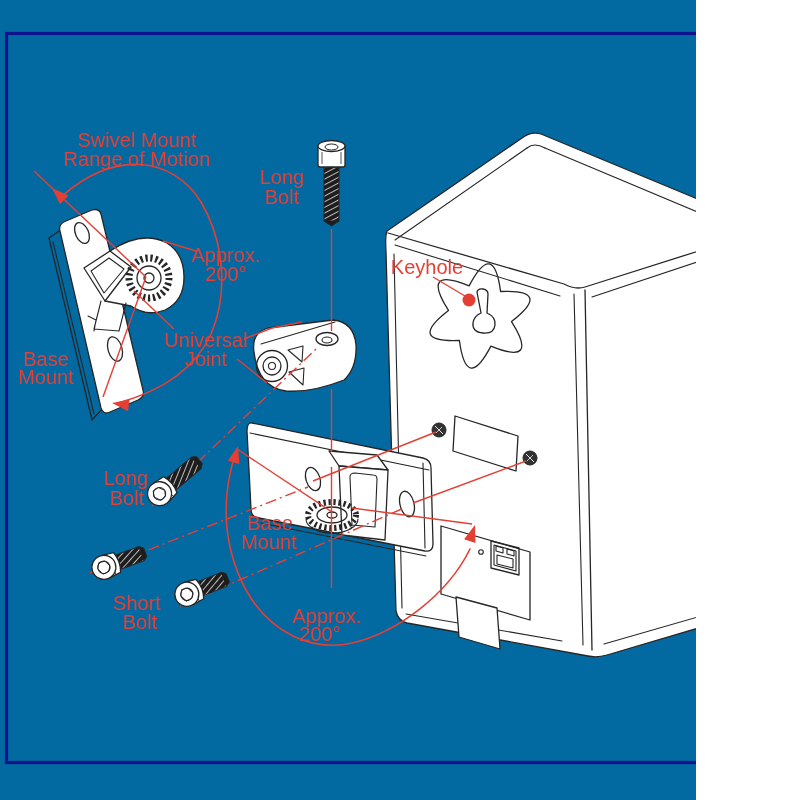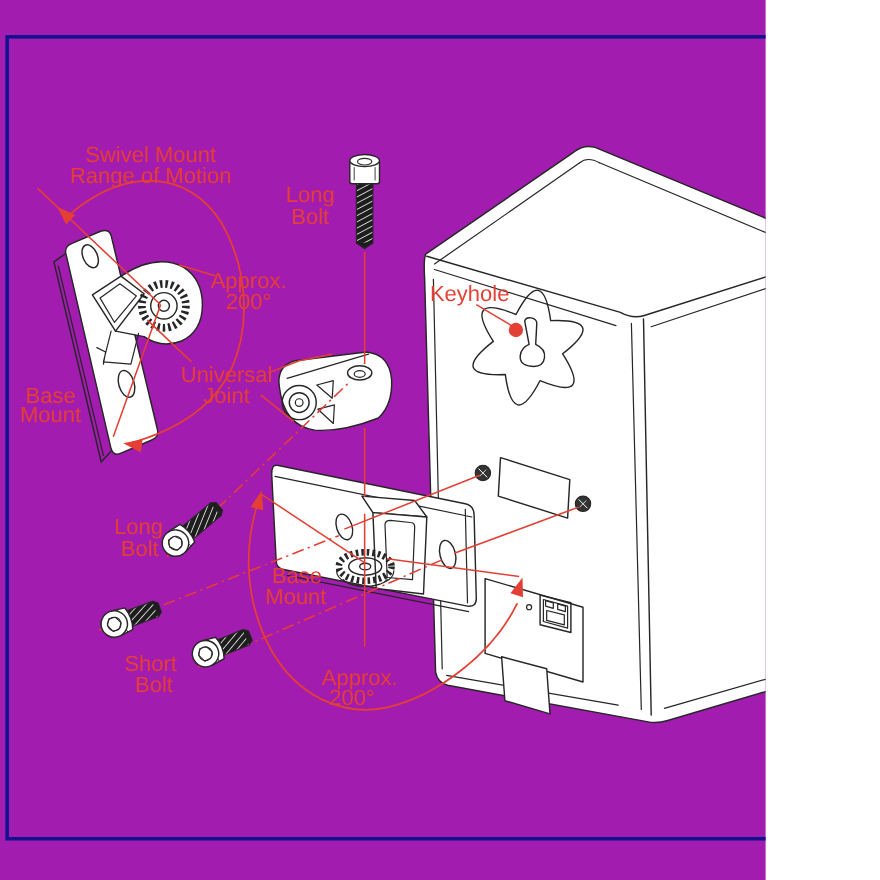--- a/index.html
+++ b/index.html
@@ -4,21 +4,21 @@
 <style>
   :root{
     --red:#e43f35;
     --ink:#262626;
     --border:#10128f;
   }
   html,body{margin:0;padding:0;background:#ffffff;}
   .page{
     position:relative;
     width:696px;height:800px;
-    background:#a21caf;
+    background:#0369a1;
     font-family:"Liberation Sans", sans-serif;
     overflow:hidden;
   }
   svg{display:block;}
   .art{stroke:var(--ink);stroke-width:1.3;fill:none;stroke-linecap:round;stroke-linejoin:round;}
   .artfill{stroke:var(--ink);stroke-width:1.3;fill:#ffffff;stroke-linejoin:round;}
   .thin{stroke-width:1.1;}
   .red{stroke:var(--red);stroke-width:1.6;fill:none;stroke-linecap:round;}
   .redthin{stroke:var(--red);stroke-width:1.4;fill:none;}
   .redfill{fill:var(--red);stroke:none;}

